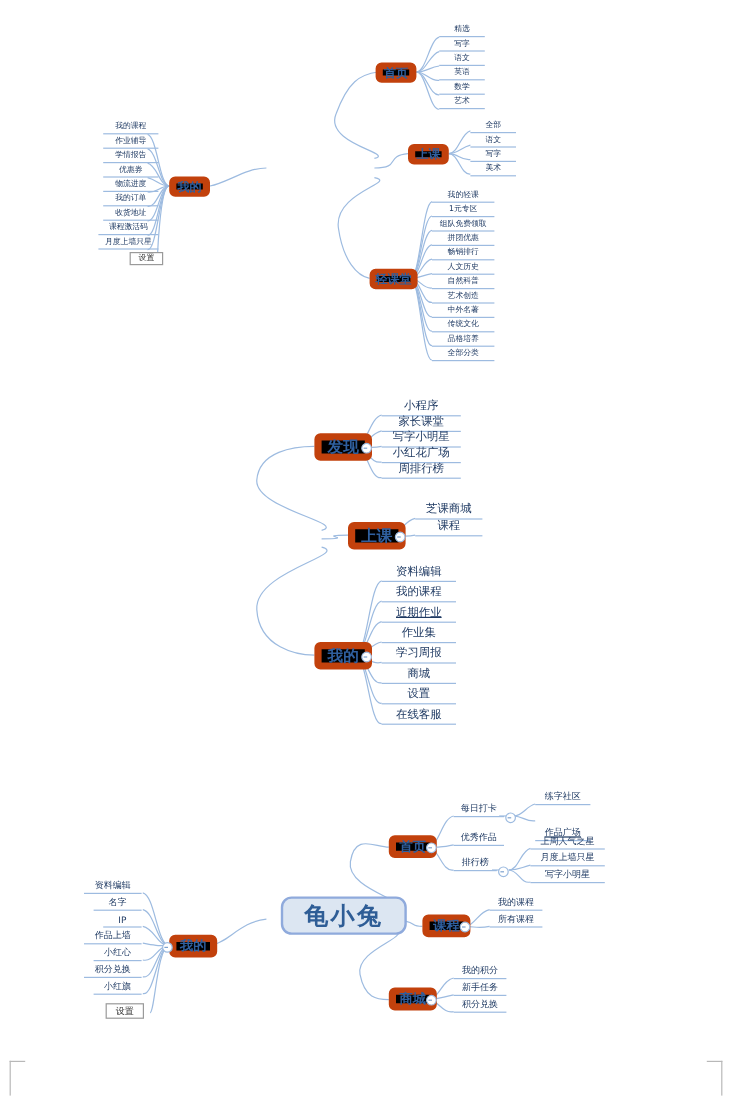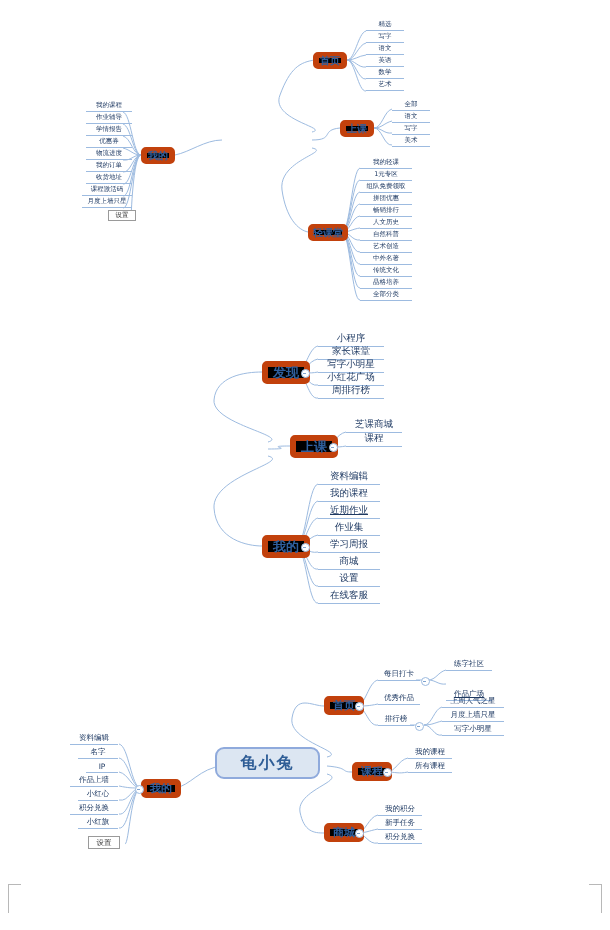--- a/index.html
+++ b/index.html
@@ -16,21 +16,21 @@
 
   
   .root{
     background:#dce6f2;border:2px solid #8faadc;border-radius:9px;
     color:#2e5d96;font-weight:bold;
     display:flex;align-items:center;justify-content:center;
     letter-spacing:2px;
   }
   .root1{left:222px;top:123px;width:90px;height:30px;font-size:15px;}
   .root2{left:140px;top:430px;width:128px;height:38px;font-size:19px;}
-  .root3{left:215px;top:747px;width:105px;height:32px;font-size:16px;}
+  .root3{left:234px;top:747px;width:105px;height:32px;font-size:20px;}
 
   
   .lvl2{
     background:#000000;border:6px solid #c2410c;border-radius:5px;
     color:#2f5f9e;display:flex;align-items:center;justify-content:center;font-weight:bold;
   }
   .lvl2.s1{font-size:10px;height:17px;width:34px;}
   .lvl2.s2{font-size:13px;height:23px;width:48px;}
   .lvl2.s3{font-size:11px;height:19px;width:40px;}
 

